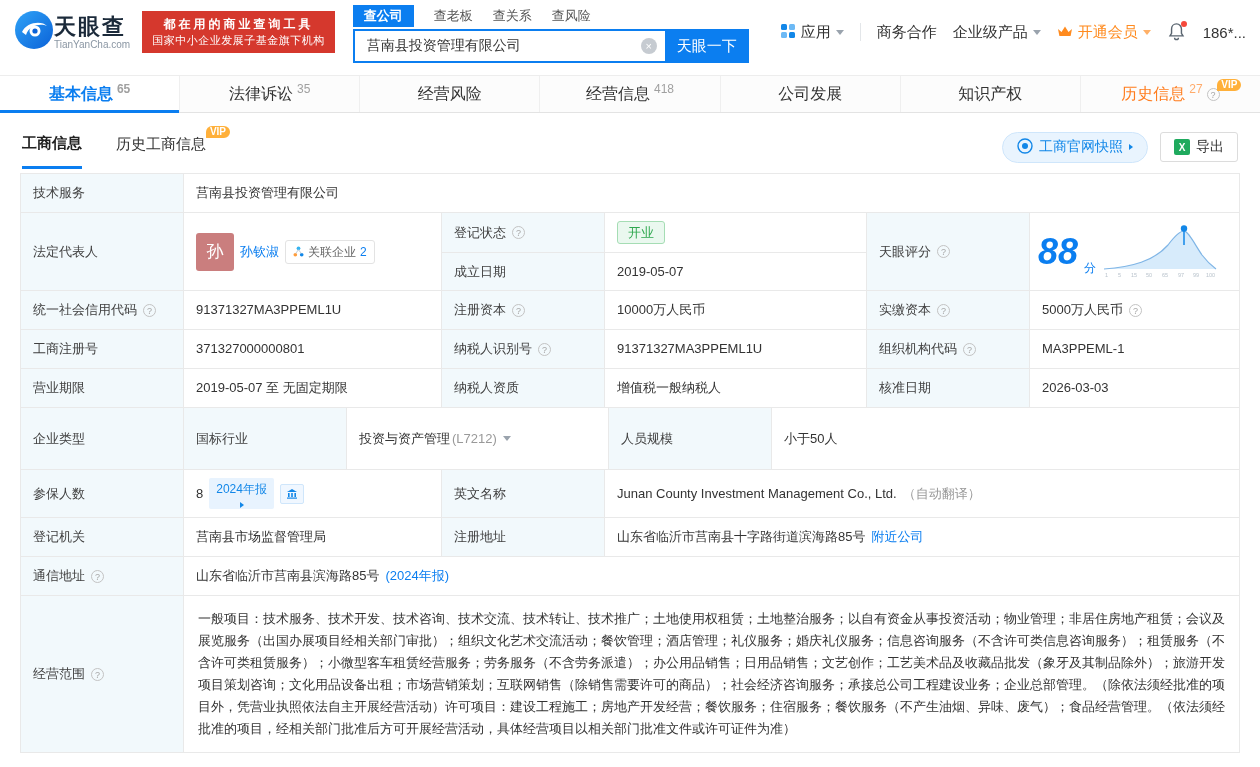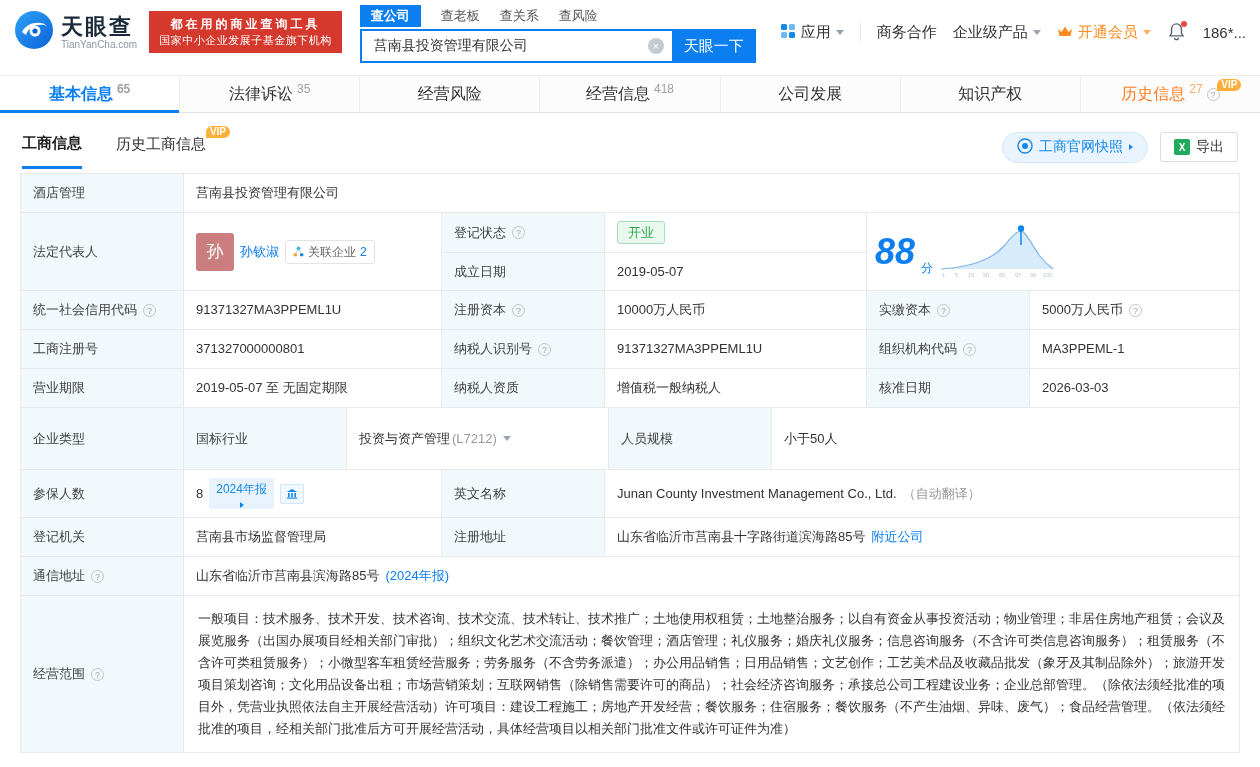--- a/index.html
+++ b/index.html
@@ -1,21 +1,21 @@
 <!DOCTYPE html>
 <html><head>
 <meta charset="utf-8">
 <style>
   * { box-sizing: border-box; }
   body { margin:0; background:#eef0f2; font-family:"Liberation Sans","DejaVu Sans",sans-serif; color:#333; }
   .page { width:1260px; background:#fff; min-height:745px; padding-bottom:6px; }
 
   
   .top { height:62px; display:flex; align-items:flex-start; padding:6px 14px 0; background:#fff; }
-  .logo { display:flex; align-items:center; gap:7px; margin-top:4px; cursor:pointer; }
+  .logo { display:flex; align-items:center; margin-top:4px; cursor:pointer; }
   .logo-cn { font-size:22px; font-weight:bold; color:#1b2a3a; letter-spacing:2px; line-height:24px; }
   .logo-en { font-size:10px; color:#8a96a3; line-height:11px; }
   .slogan { margin-left:12px; margin-top:5px; background:#d5382d; color:#fff; padding:5px 10px; text-align:center; }
   .slogan .l1 { font-size:12px; font-weight:bold; letter-spacing:3px; line-height:17px; white-space:nowrap; }
   .slogan .l2 { font-size:11px; letter-spacing:.5px; line-height:15px; white-space:nowrap; }
 
   .searchbox { margin-left:18px; }
   .stabs { display:flex; align-items:center; gap:20px; font-size:13px; color:#555; height:20px; }
   .stab { cursor:pointer; }
   .stab.active { background:#0b7ef0; color:#fff; padding:2px 11px; font-weight:bold; }
@@ -226,21 +226,21 @@
         <span class="excel-icon">X</span>
         <span>导出</span>
       </span>
     </span>
   </div>
 
   <div class="table">
 
     <div class="trow">
       <div class="cell lbl w1">
-          <span>酒店管理</span>
+          <span>技术服务</span>
         </div>
       <div class="cell grow last">
           <span>莒南县投资管理有限公司</span>
         </div>
     </div>
 
     <div class="trow" style="min-height:78px">
       <div class="cell lbl w1">
           <span>法定代表人</span>
         </div>
@@ -269,20 +269,24 @@
           </div>
         </div>
         <div class="mrow">
           <div class="cell lbl w3">
               <span>成立日期</span>
             </div>
           <div class="cell grow">
               <span>2019-05-07</span>
             </div>
         </div>
+      </div>
+      <div class="cell lbl w5">
+        <span>天眼评分</span>
+          <span class="q"></span>
       </div>
       <div class="cell grow last score-cell">
         <span class="score-num">88</span>
         <span class="score-fen">分</span>
         <svg width="118" height="58" viewBox="0 0 118 58">
           <path d="M2,46 C30,44 52,38 66,22 C72,14 78,8 82,8 C86,8 92,20 100,32 C106,40 114,46 114,46 L2,46 Z" fill="#d7ebfb"></path>
           <path d="M2,46 C30,44 52,38 66,22 C72,14 78,8 82,8 C86,8 92,20 100,32 C106,40 114,46 114,46" fill="none" stroke="#7fb5e6" stroke-width="1.2"></path>
           <line x1="82" y1="8" x2="82" y2="22" stroke="#1287e8" stroke-width="1.5"></line>
           <circle cx="82" cy="5.5" r="3.2" fill="#1287e8"></circle>
           <text x="3" y="54" font-size="5.5" fill="#b9c3cc">1</text>

